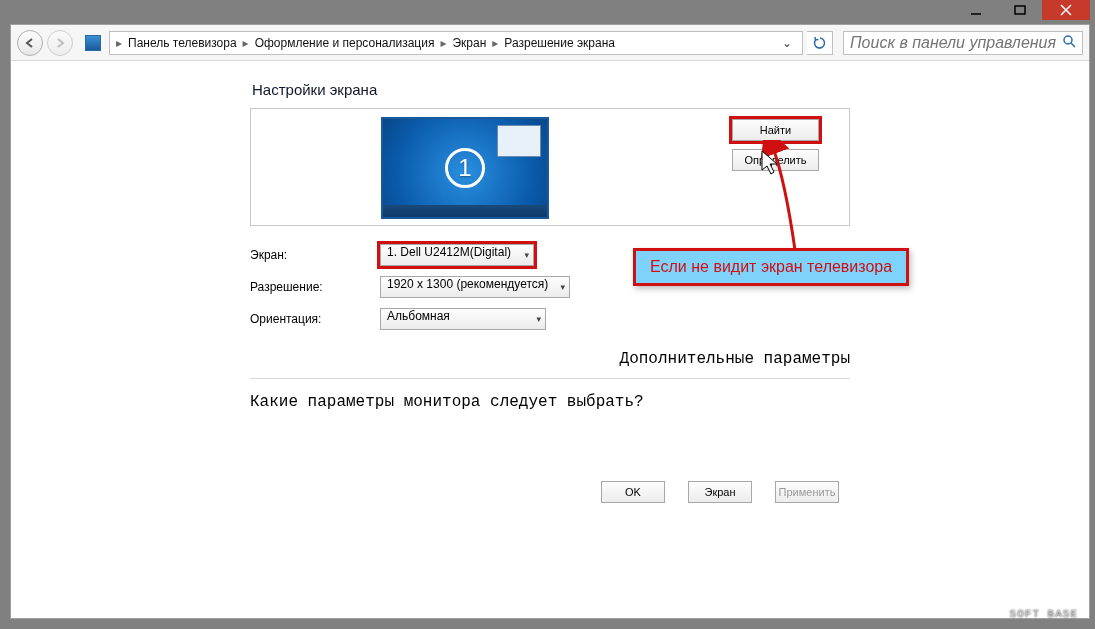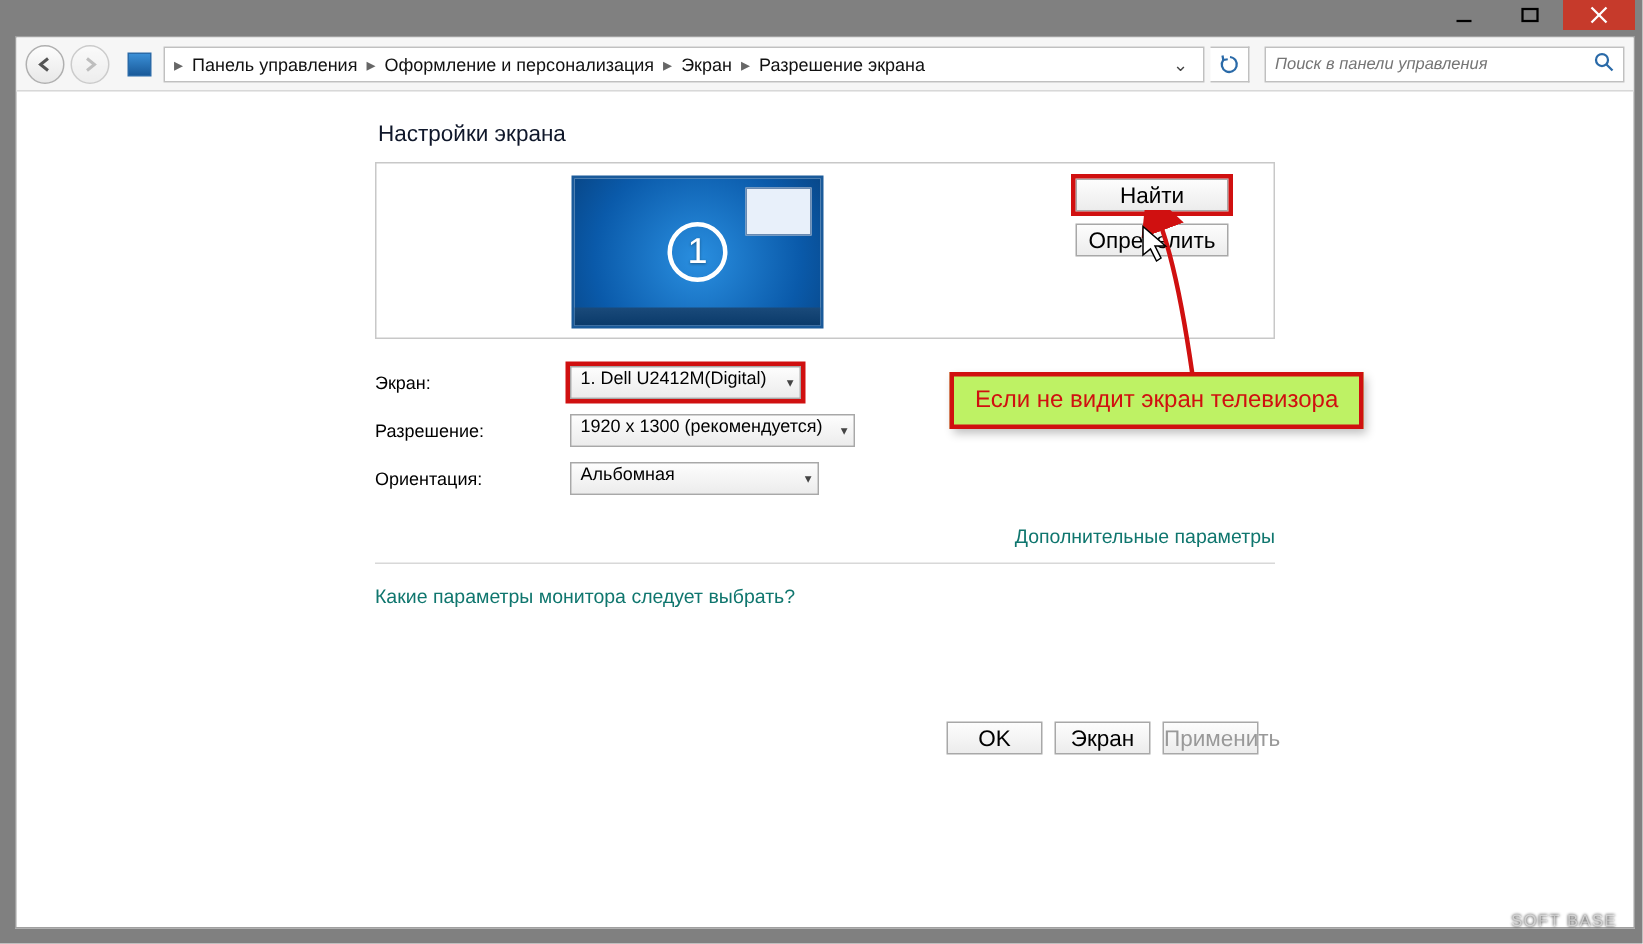--- a/index.html
+++ b/index.html
@@ -92,21 +92,21 @@
   border: 1px solid #c0c0c0;
   background: #fff;
   margin-left: 6px;
   display: flex; align-items: center;
   padding: 0 6px;
   color: #888;
   font-style: italic;
 }
 .search-box input {
   border: none; outline: none; flex: 1;
-  font-style: italic; color: #0f766e; font-size: 11px;
+  font-style: italic; color: #0f766e; font-size: 16px;
   background: transparent;
 }
 .search-box .mag { color: #2a6aa8; font-style: normal; }
 .content {
   position: absolute;
   left: 0; right: 0; top: 36px; bottom: 0;
   padding: 20px 0 0 0;
 }
 .inner {
   margin: 0 auto;
@@ -161,23 +161,24 @@
 .side-btns {
   position: absolute;
   right: 30px; top: 10px;
   width: 102px;
   display: flex; flex-direction: column; gap: 8px;
 }
 .win-btn {
   height: 22px;
   border: 1px solid #a8a8a8;
   background: linear-gradient(#fdfdfd,#ececec);
-  font-size: 15px;
+  font-size: 11px;
   padding: 0;
   cursor: default;
+  margin-left: 15px;
 }
 .win-btn.highlight {
   outline: 3px solid #d01010;
   outline-offset: 0;
 }
 .form-rows { margin-top: 18px; }
 .form-row {
   display: flex;
   align-items: center;
   margin-bottom: 10px;
@@ -199,59 +200,61 @@
   font-size: 9px; color: #444;
 }
 .fake-select.highlight {
   outline: 3px solid #d01010;
 }
 .adv-link {
   text-align: right;
   margin-top: 20px;
 }
 .adv-link a, .help-links a {
-  color: #0f766e;
+  color: #000000;
   text-decoration: none;
-  font-size: 13px;
+  font-size: 16px;
+  font-family: Liberation Mono, monospace;
 }
 .divider {
   border-top: 1px solid #d8d8d8;
   margin: 10px 0 14px;
 }
 .help-links div { margin-bottom: 10px; }
 .bottom-btns {
   position: absolute;
   right: 250px; bottom: 115px;
   display: flex; gap: 8px;
 }
 .bottom-btns .win-btn { width: 64px; }
 .bottom-btns .win-btn.disabled { color: #999; }
 .callout {
   position: absolute;
   left: 628px; top: 248px;
   border: 3px solid #d01010;
-  background: #bef264;
+  background: #7dd3fc;
   padding: 7px 14px;
   font-size: 16px;
   color: #d01010;
   white-space: nowrap;
   box-shadow: 2px 3px 6px rgba(0,0,0,.25);
 }
 .arrow-svg {
   position: absolute;
   left: 700px; top: 140px;
   pointer-events: none;
 }
 .watermark {
   position: absolute;
   right: 12px; bottom: 4px;
   font-size: 11px;
   color: rgba(255,255,255,.55);
   text-shadow: 0 0 2px #000;
   letter-spacing: 1px;
+  font-family: Liberation Mono, monospace;
 }
 .cursor {
   position: absolute;
   left: 756px; top: 150px;
   pointer-events: none;
 }
 </style>
 </head>
 <body>
 
@@ -284,21 +287,21 @@
           </svg>
       </div>
       <div class="nav-btn disabled">
         <svg width="12" height="12">
             <path d="M4 2 L9 6 L4 10" fill="none" stroke="#999" stroke-width="2"></path>
           </svg>
       </div>
       <div class="addr-icon"></div>
       <div class="breadcrumb">
         <span class="crumb-sep">▸</span>
-        <span class="crumb">Панель управления</span>
+        <span class="crumb">Панель телевизора</span>
         <span class="crumb-sep">▸</span>
         <span class="crumb">Оформление и персонализация</span>
         <span class="crumb-sep">▸</span>
         <span class="crumb">Экран</span>
         <span class="crumb-sep">▸</span>
         <span class="crumb">Разрешение экрана</span>
         <span class="bc-drop">⌄</span>
       </div>
       <div class="refresh-box">
         <svg width="14" height="14">

